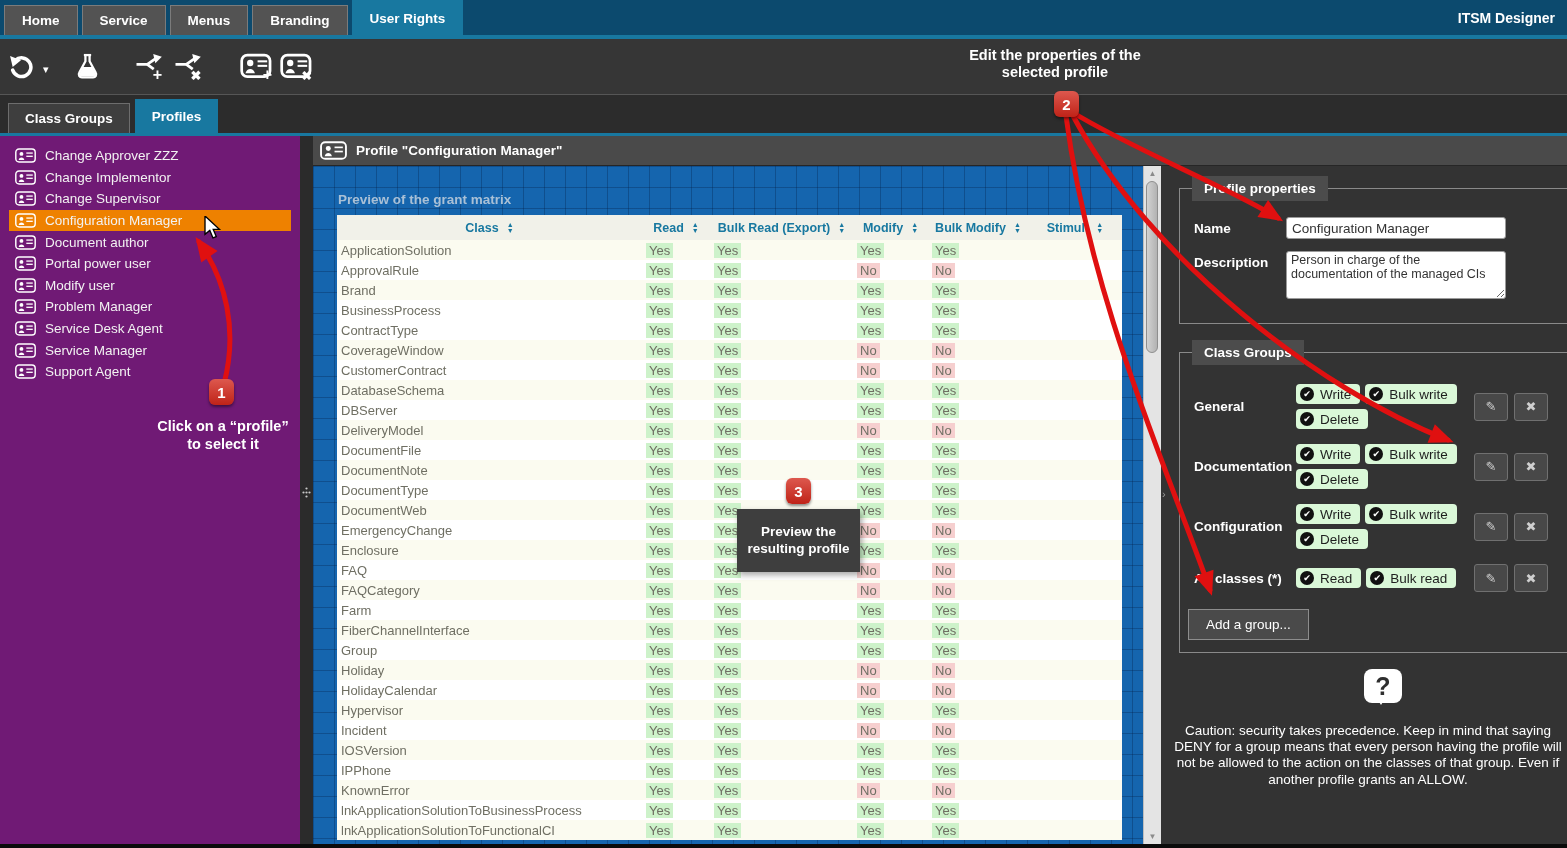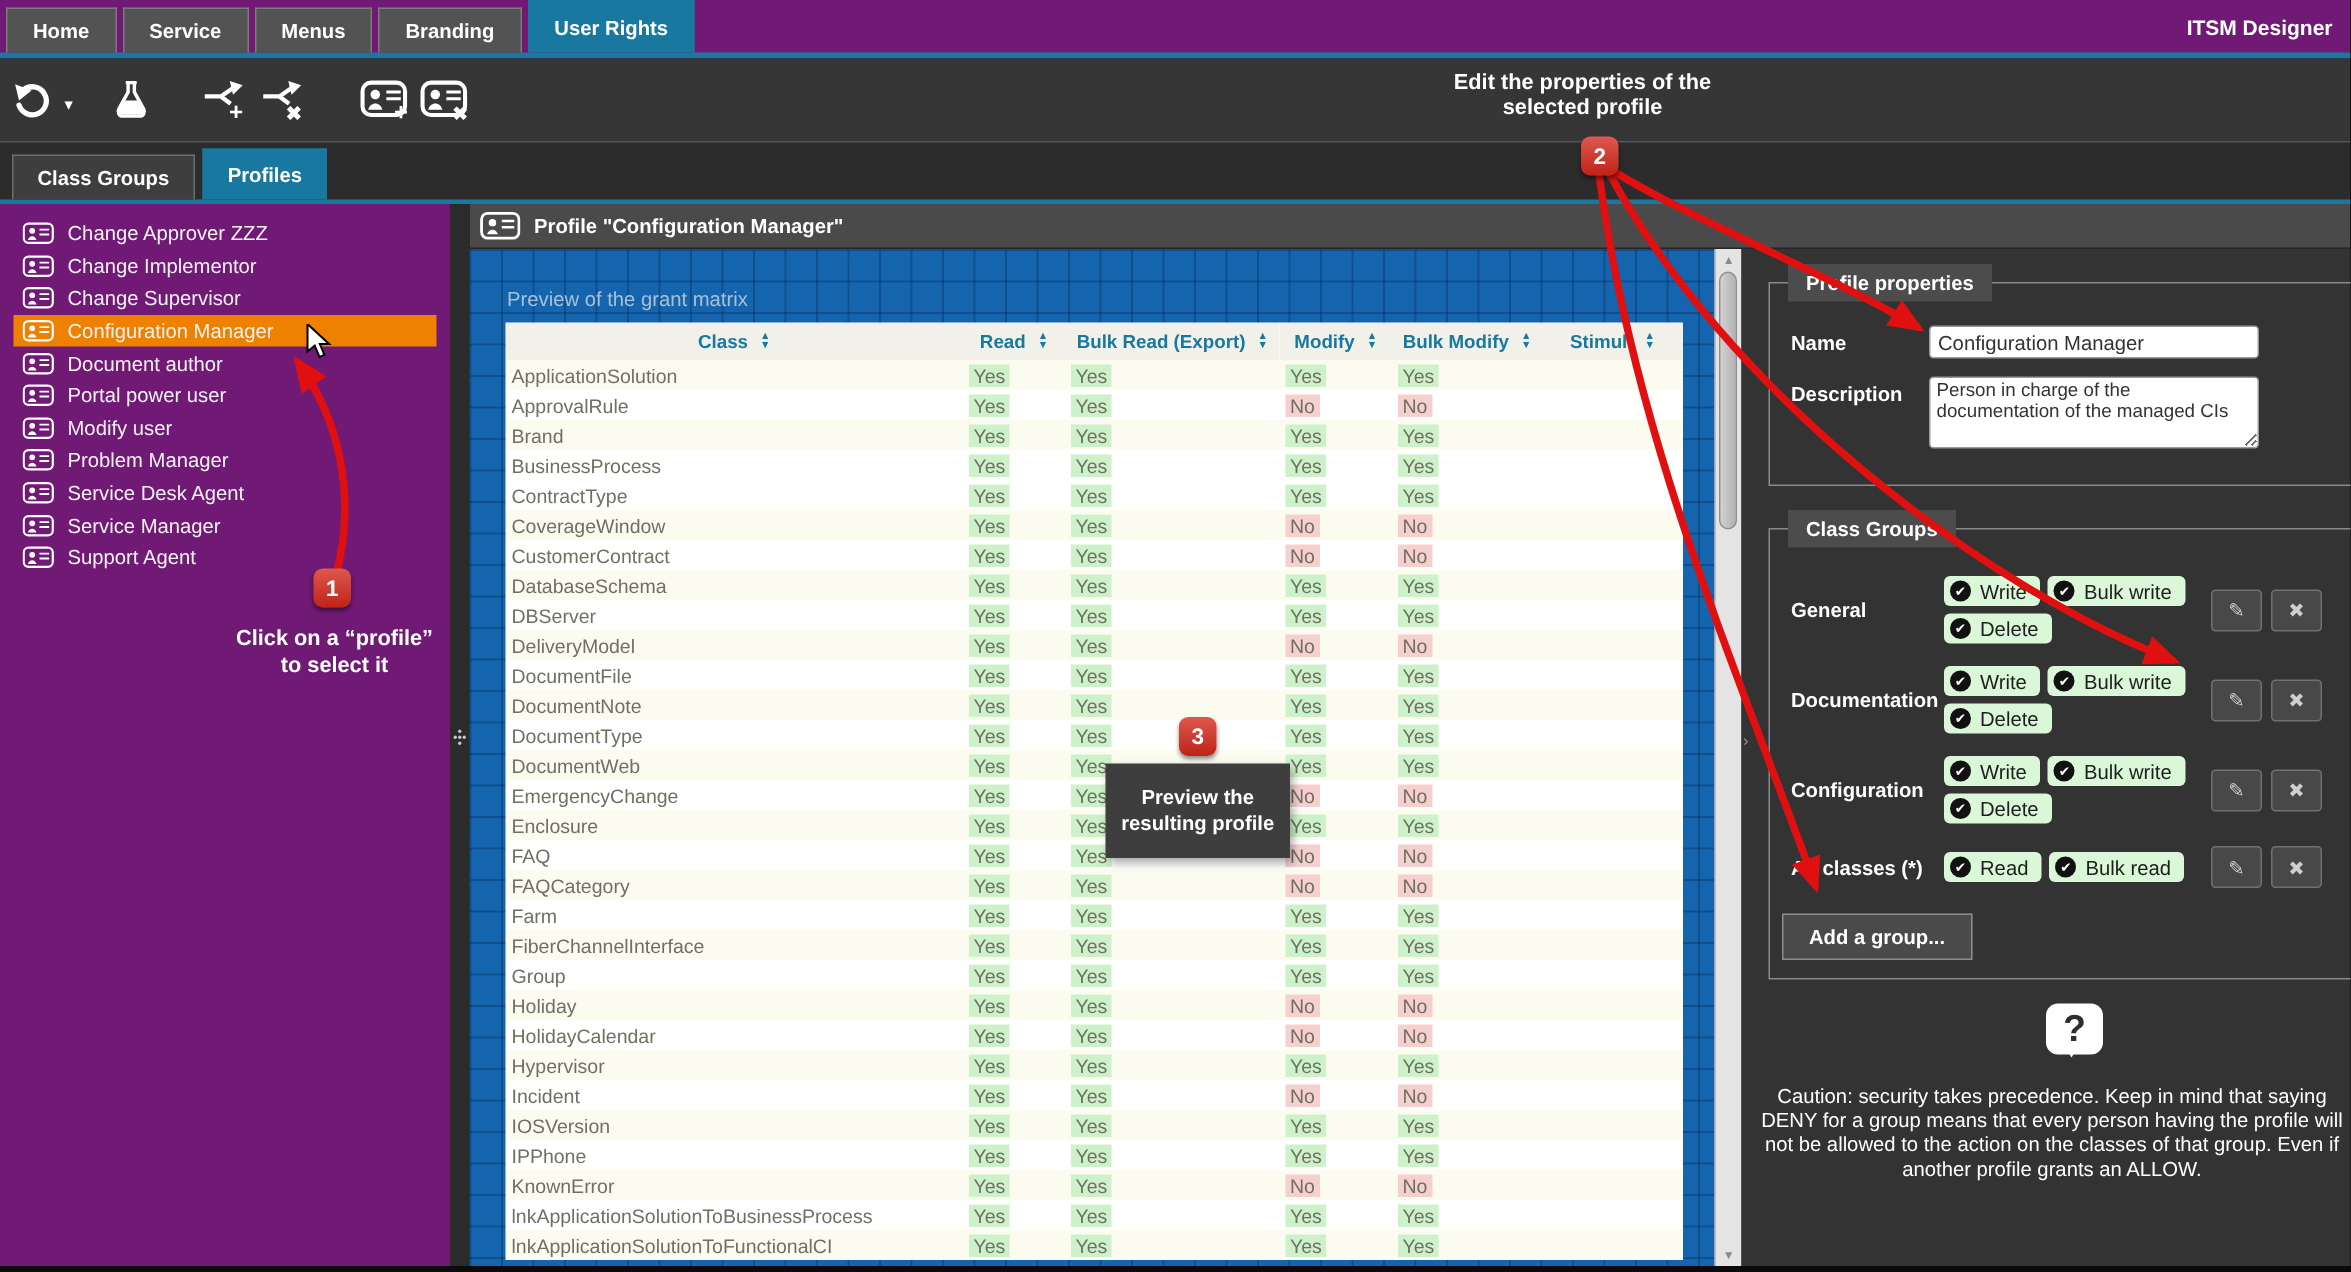--- a/index.html
+++ b/index.html
@@ -1,20 +1,20 @@
 <!DOCTYPE html>
 <html><head>
 <meta charset="utf-8">
 <style>
   * { box-sizing: border-box; margin: 0; padding: 0; }
   html,body { width:1567px; height:848px; overflow:hidden; }
   body { font-family:"Liberation Sans", sans-serif; background:#0b0b0b; position:relative; }
 
   
-  .topnav { height:39px; background:#701a75; display:flex; align-items:flex-end; padding-left:4px;
+  .topnav { height:39px; background:#0c4a6e; display:flex; align-items:flex-end; padding-left:4px;
             border-bottom:4px solid #1878a0; position:relative; }
   .nav-tab { height:30px; display:flex; align-items:center; padding:0 17px; margin-right:4px;
              background:#535353; border:1px solid #7b7b7b; border-bottom:none;
              color:#fff; font-weight:bold; font-size:13.5px; }
   .nav-tab.active { background:#1878a0; border-color:#1878a0; height:35px; }
   .brand { position:absolute; right:12px; top:10px; color:#fff; font-weight:bold; font-size:14px;margin-left:44px; }
 
   
   .toolbar { height:56px; background:#363636; display:flex; align-items:center; padding-left:8px;
              position:relative; border-bottom:1px solid #565656; }
@@ -52,21 +52,21 @@
   .hdr-ic { width:27px; height:19px; color:#fff; }
 
   .main-body { flex:1; display:flex; min-height:0; }
 
   .workspace { width:830px; flex:none; position:relative; overflow:hidden;
                background-color:#1565ae;
                background-image:
                  linear-gradient(rgba(6,42,88,.38) 1px, transparent 1px),
                  linear-gradient(90deg, rgba(6,42,88,.38) 1px, transparent 1px);
                background-size:21px 21px; }
-  .matrix-title { position:absolute; left:25px; top:26px; color:#a9c0d6; font-weight:normal; font-size:13.5px;text-align:center; }
+  .matrix-title { position:absolute; left:25px; top:26px; color:#a9c0d6; font-weight:bold; font-size:13.5px;text-align:center; }
   .grant-table { position:absolute; left:24px; top:49px; width:785px; border-collapse:collapse;
                  table-layout:fixed; background:#fff; font-size:13px; }
   .grant-table thead th { background:#f1f1e9; height:25px; color:#1878a0; font-weight:bold;
                           font-size:12.5px; text-align:center; white-space:nowrap; overflow:hidden; }
   .th-inner { display:inline-flex; align-items:center; gap:8px; }
   .sort { display:inline-flex; flex-direction:column; font-size:7px; line-height:5.5px; color:#1878a0; }
   .grant-table tbody td { height:20px; padding:0 0 0 4px; color:#6f6f63; white-space:nowrap; overflow:hidden; }
   .grant-table tbody tr.odd  td { background:#fbfbf0; }
   .grant-table tbody tr.even td { background:#ffffff; }
   .grant { display:inline-block; padding:0 3px; }
@@ -93,21 +93,21 @@
   .group-name { width:102px; flex:none; font-weight:bold; font-size:13.5px; }
   .badges { width:178px; flex:none; display:flex; flex-wrap:wrap; gap:5px; }
   .grant-badge { background:#daf8d8; color:#1e1e1e; border-radius:4px; padding:2.5px 9px 2.5px 4px;
                  font-size:13.5px; display:inline-flex; align-items:center; gap:6px; white-space:nowrap; }
   .chk { width:14px; height:14px; border-radius:50%; background:#111; color:#fff; font-size:9px;
          display:inline-flex; align-items:center; justify-content:center; flex:none; }
   .actions { margin-left:auto; display:flex; gap:6px; padding-right:28px; }
   .icon-btn { width:34px; height:28px; background:#484848; border:1px solid #707070; border-radius:3px;
               color:#cfcfcf; font-size:13px; display:flex; align-items:center; justify-content:center; }
   .add-group-btn { margin:2px 3px 0 -2px; background:#4a4a4a; border:1px solid #8d8d8d; padding:7px 17px;
-                   color:#fff; font-weight:bold; font-size:13.5px; }
+                   color:#fff; font-weight:normal; font-size:13.5px; }
   .help { text-align:center; margin-top:14px; }
   .qmark { width:38px; height:34px; background:#fff; border-radius:8px; display:inline-flex;
            align-items:center; justify-content:center; color:#2e2e2e; font-size:25px; font-weight:bold;
            position:relative; }
   .qmark:after { content:""; position:absolute; bottom:-7px; left:12px;
                  border:5px solid transparent; border-top:8px solid #fff; }
   .caution { margin:20px 0 0 -10px; width:398px; font-size:13.5px; line-height:1.2; text-align:center; color:#fff; }
 
   
   .overlay { position:absolute; left:0; top:0; width:1567px; height:848px; pointer-events:none; }

